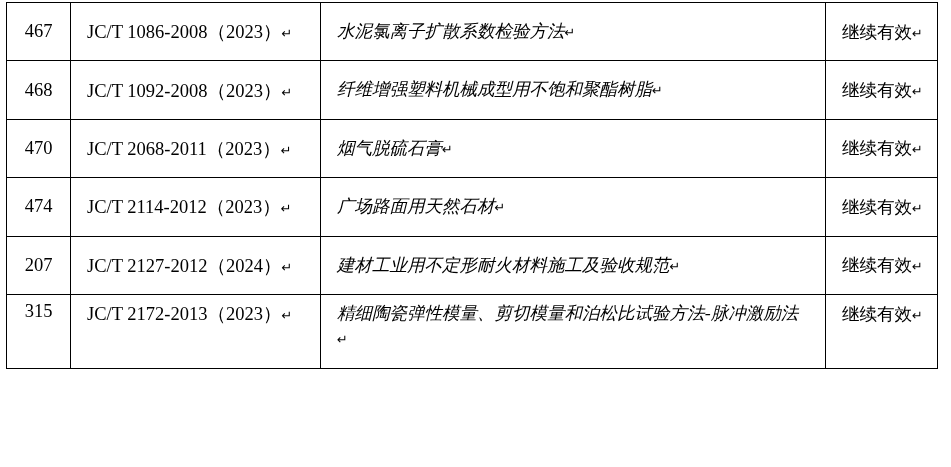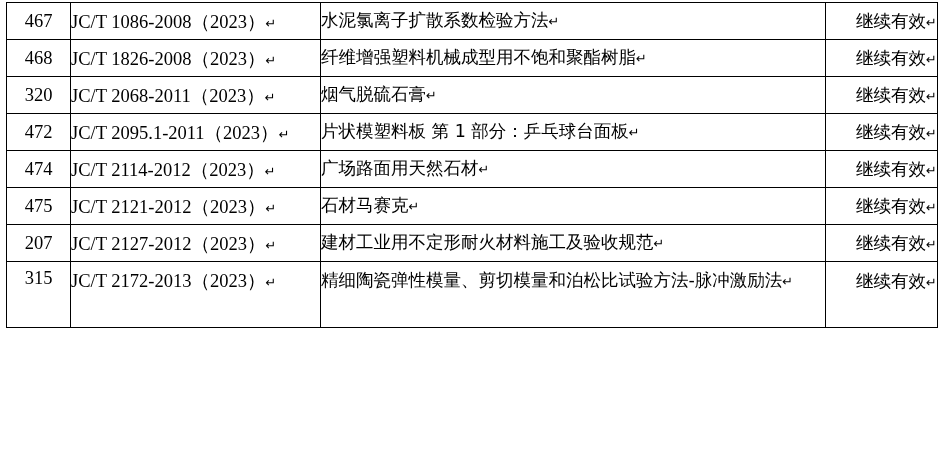--- a/index.html
+++ b/index.html
@@ -16,21 +16,21 @@
   }
   .doc-table {
     border-collapse: collapse;
     table-layout: fixed;
     width: 931px;
     margin-left: 6px;
     margin-top: 2px;
   }
   .doc-table td {
     border: 1px solid #000000;
-    padding: 0;
+    padding: 16px;
     vertical-align: middle;
     height: 37px;
     box-sizing: border-box;
   }
   .col-num   { width: 64px; }
   .col-code  { width: 250px; }
   .col-title { width: 505px; }
   .col-state { width: 112px; }
 
   .cell-num {
@@ -43,20 +43,21 @@
     padding-left: 18px;
     white-space: nowrap;
     font-family: "Liberation Serif", serif;
   }
   .cell-title {
     font-size: 17.5px;
     padding-left: 9px;
     padding-right: 4px;
     font-family: "DejaVu Sans", sans-serif;
     line-height: 1.45;
+    font-style: italic;
   }
   .cell-state {
     font-size: 17.5px;
     text-align: right;
     white-space: nowrap;
     font-family: "DejaVu Sans", sans-serif;
     margin-top: 13px;
   }
   .tall td { height: 66px; }
   .tall .cell-title { vertical-align: top; padding-top: 6px; }
@@ -82,59 +83,47 @@
 
     <tr>
       <td class="cell-num"><span>467</span></td>
       <td class="cell-code"><span>JC/T 1086-2008（2023）</span><span class="mark">↵</span></td>
       <td class="cell-title"><span>水泥氯离子扩散系数检验方法</span><span class="mark">↵</span></td>
       <td class="cell-state"><span>继续有效</span><span class="mark">↵</span></td>
     </tr>
 
     <tr>
       <td class="cell-num"><span>468</span></td>
-      <td class="cell-code"><span>JC/T 1826-2008（2023）</span><span class="mark">↵</span></td>
+      <td class="cell-code"><span>JC/T 1092-2008（2023）</span><span class="mark">↵</span></td>
       <td class="cell-title"><span>纤维增强塑料机械成型用不饱和聚酯树脂</span><span class="mark">↵</span></td>
       <td class="cell-state"><span>继续有效</span><span class="mark">↵</span></td>
     </tr>
 
 
     <tr>
-      <td class="cell-num"><span>320</span></td>
+      <td class="cell-num"><span>470</span></td>
       <td class="cell-code"><span>JC/T 2068-2011（2023）</span><span class="mark">↵</span></td>
       <td class="cell-title"><span>烟气脱硫石膏</span><span class="mark">↵</span></td>
       <td class="cell-state"><span>继续有效</span><span class="mark">↵</span></td>
     </tr>
 
 
-    <tr>
-      <td class="cell-num"><span>472</span></td>
-      <td class="cell-code"><span>JC/T 2095.1-2011（2023）</span><span class="mark">↵</span></td>
-      <td class="cell-title"><span>片状模塑料板  第 1 部分：乒乓球台面板</span><span class="mark">↵</span></td>
-      <td class="cell-state"><span>继续有效</span><span class="mark">↵</span></td>
-    </tr>
 
 
     <tr>
       <td class="cell-num"><span>474</span></td>
       <td class="cell-code"><span>JC/T 2114-2012（2023）</span><span class="mark">↵</span></td>
       <td class="cell-title"><span>广场路面用天然石材</span><span class="mark">↵</span></td>
       <td class="cell-state"><span>继续有效</span><span class="mark">↵</span></td>
     </tr>
 
-    <tr>
-      <td class="cell-num"><span>475</span></td>
-      <td class="cell-code"><span>JC/T 2121-2012（2023）</span><span class="mark">↵</span></td>
-      <td class="cell-title"><span>石材马赛克</span><span class="mark">↵</span></td>
-      <td class="cell-state"><span>继续有效</span><span class="mark">↵</span></td>
-    </tr>
 
     <tr>
       <td class="cell-num"><span>207</span></td>
-      <td class="cell-code"><span>JC/T 2127-2012（2023）</span><span class="mark">↵</span></td>
+      <td class="cell-code"><span>JC/T 2127-2012（2024）</span><span class="mark">↵</span></td>
       <td class="cell-title"><span>建材工业用不定形耐火材料施工及验收规范</span><span class="mark">↵</span></td>
       <td class="cell-state"><span>继续有效</span><span class="mark">↵</span></td>
     </tr>
 
 
     <tr class="tall">
       <td class="cell-num"><span>315</span></td>
       <td class="cell-code"><span>JC/T 2172-2013（2023）</span><span class="mark">↵</span></td>
       <td class="cell-title"><span>精细陶瓷弹性模量、剪切模量和泊松比试验方法-脉冲激励法</span><span class="mark">↵</span></td>
       <td class="cell-state"><span>继续有效</span><span class="mark">↵</span></td>

